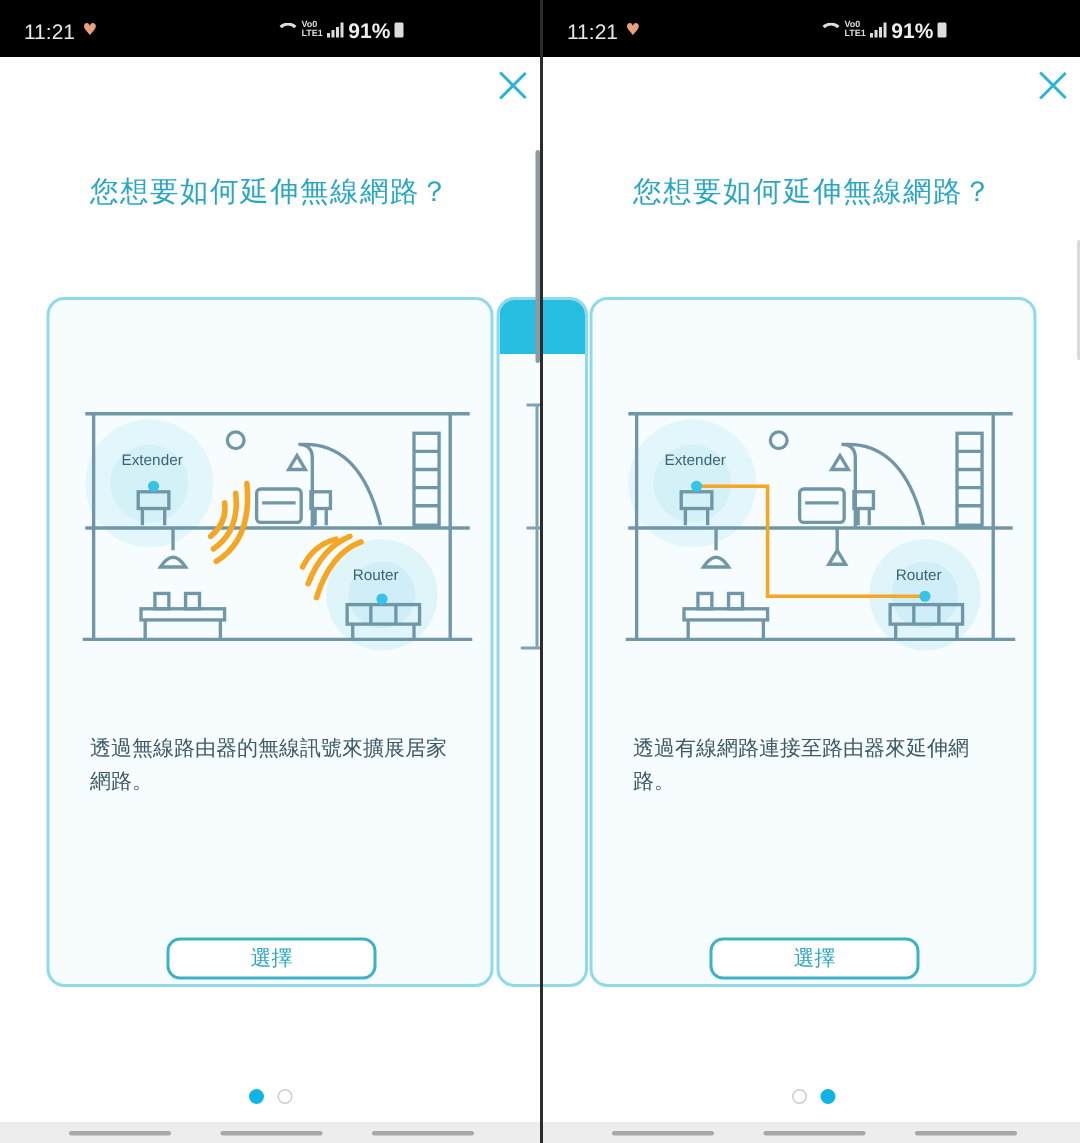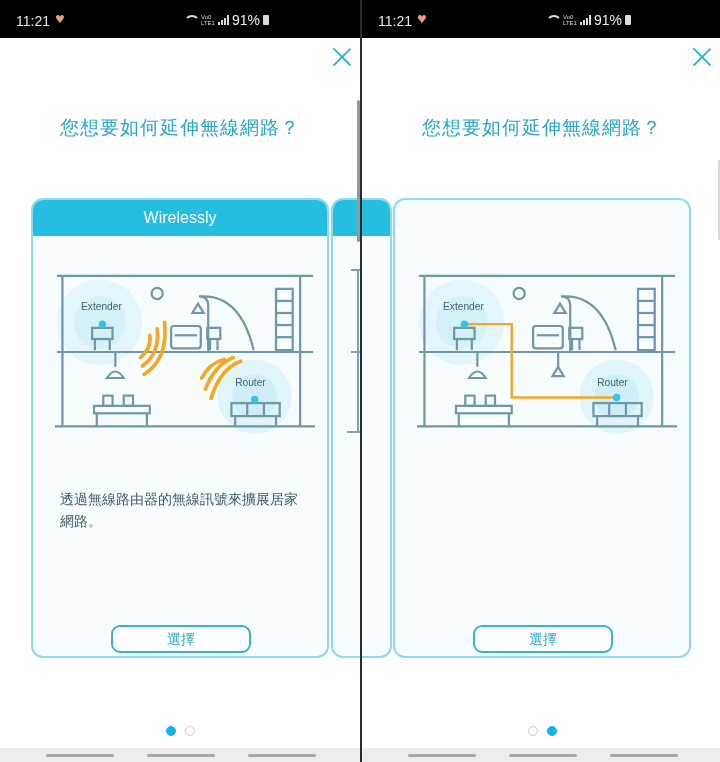--- a/index.html
+++ b/index.html
@@ -3,21 +3,21 @@
 <meta charset="utf-8">
 <style>
   * { box-sizing: border-box; margin: 0; padding: 0; }
   html, body { width: 720px; height: 762px; overflow: hidden; background: #ffffff; font-family: "DejaVu Sans", sans-serif; }
   .screens { position: relative; width: 720px; height: 568px; display: flex; }
   .phone { position: relative; width: 360px; height: 762px; overflow: hidden; background: #ffffff; }
   .phone + .phone { border-left: 2px solid #2b2b2b; width: 360px; }
   .statusbar { height: 38px; background: #000; color: #e8e8e8; position: relative; font-size: 13px; }
   .statusbar .time { position: absolute; left: 16px; top: 13px; font-family: "Liberation Sans", sans-serif; font-size: 14px; }
   .statusbar .heart { position: absolute; left: 55px; top: 13px; color: #e8a080; font-size: 11px; }
-  .statusbar .right { position: absolute; left: 184px; top: 12px; display: flex; align-items: center; gap: 3px; }
+  .statusbar .right { position: absolute; left: 184px; top: 12px; display: flex; align-items: center; gap: 3px; font-weight: bold; }
   .wifi { width: 14px; height: 10px; position: relative; }
   .wifi::before { content:""; position:absolute; left:0; top:0; width:12px; height:12px; border:2px solid #ddd; border-color:#ddd transparent transparent transparent; border-radius:50%; }
   .volte { font-size: 6px; line-height: 6px; color: #ddd; font-family: "Liberation Sans", sans-serif; }
   .sig { display:flex; align-items:flex-end; gap:1px; height:10px; }
   .sig i { display:block; width:2px; background:#ddd; }
   .batt-pct { font-family: "Liberation Sans", sans-serif; font-size: 14px; color: #eee; }
   .batt { width: 6px; height: 10px; background: #ddd; border-radius: 1px; position: relative; }
   .close { position: absolute; right: 8px; top: 47px; width: 20px; height: 20px; cursor: pointer; }
   .close::before, .close::after { content:""; position:absolute; left:9px; top:-2px; width:1.6px; height:24px; background:#29b5d3; }
   .close::before { transform: rotate(45deg); }
@@ -55,21 +55,20 @@
           </span>
         <span class="batt-pct">91%</span>
         <span class="batt"></span>
       </div>
     </div>
 
     <div class="close"></div>
     <div class="title">您想要如何延伸無線網路？</div>
 
     <div class="card" style="left:31px;width:298px;">
-      <div class="card-head">Wireless­ly</div>
       <svg class="illus" viewBox="0 0 280 180">
         <circle cx="48" cy="58" r="46" fill="#e3f6fb"></circle>
         <circle cx="48" cy="58" r="28" fill="#d5f1f8"></circle>
         <circle cx="215" cy="138" r="40" fill="#dff5fa"></circle>
         <circle cx="215" cy="138" r="24" fill="#cfeef7"></circle>
         <g stroke="#6f97a8" stroke-width="2.4" fill="none">
           <line x1="2" y1="8" x2="278" y2="8"></line>
           <line x1="8" y1="8" x2="8" y2="170"></line>
           <line x1="264" y1="8" x2="264" y2="170"></line>
           <line x1="2" y1="90" x2="278" y2="90"></line>
@@ -212,20 +211,21 @@
             <line x1="225" y1="145" x2="225" y2="159"></line>
           <line x1="194" y1="159" x2="194" y2="170"></line>
             <line x1="238" y1="159" x2="238" y2="170"></line>
         </g>
         <polyline points="51,60 102,60 102,139 215,139" fill="none" stroke="#f5a623" stroke-width="2.6"></polyline>
         <circle cx="51" cy="60" r="4" fill="#36c3e8"></circle>
         <circle cx="215" cy="139" r="4" fill="#36c3e8"></circle>
         <text x="28" y="45" font-size="11" fill="#3d6373" font-family="Liberation Sans, sans-serif">Extender</text>
         <text x="194" y="127" font-size="11" fill="#3d6373" font-family="Liberation Sans, sans-serif">Router</text>
       </svg>
+      <div class="card-desc">透過有線網路連接至路由器來延伸網路。</div>
       <div class="select-btn">選擇</div>
     </div>
     <div class="scrollthumb" style="left:356px;top:160px;height:80px;background:#d9d9d9"></div>
 
     <div class="dots">
       <span class="dot"></span>
       <span class="dot active"></span>
     </div>
     <div class="navbar">
       <i style="left:46px"></i>

